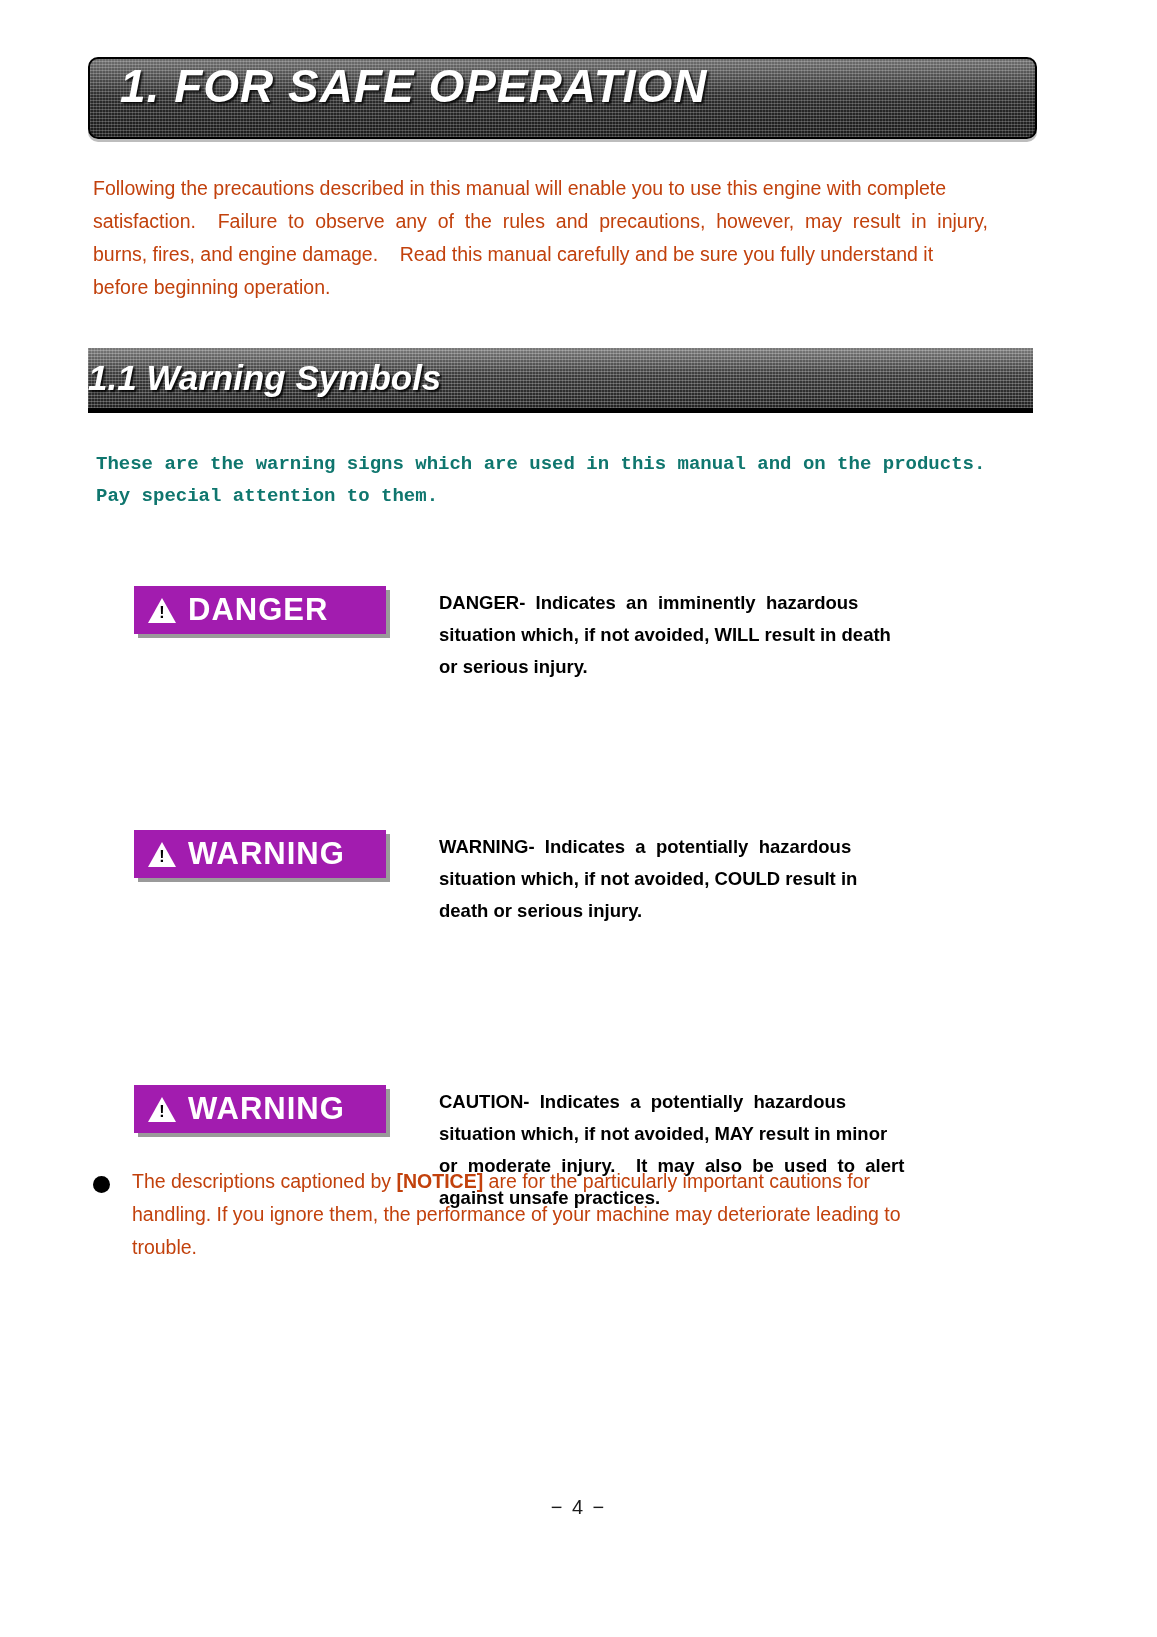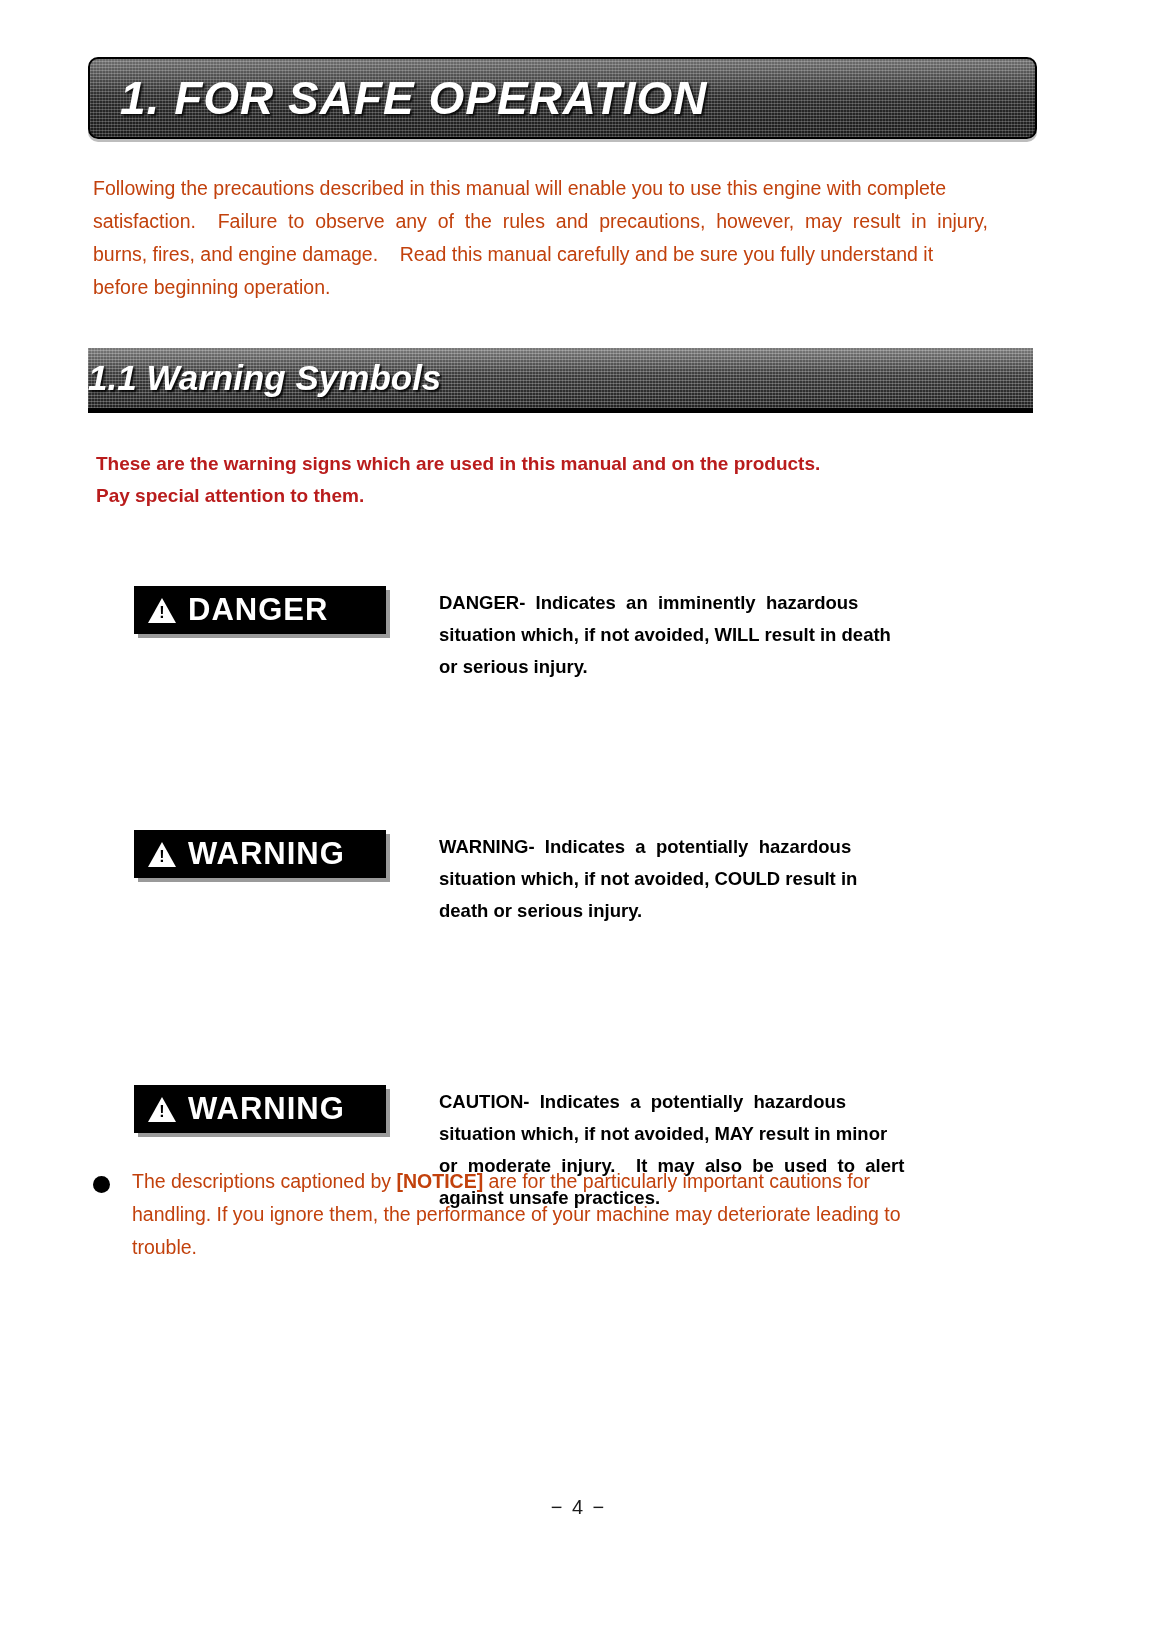--- a/index.html
+++ b/index.html
@@ -32,21 +32,21 @@
     width: 945px;
     height: 78px;
     background:
       repeating-linear-gradient(0deg, rgba(255,255,255,0.22) 0px, rgba(255,255,255,0.22) 1px, rgba(0,0,0,0) 1px, rgba(0,0,0,0) 3px),
       repeating-linear-gradient(90deg, rgba(255,255,255,0.14) 0px, rgba(255,255,255,0.14) 1px, rgba(0,0,0,0) 1px, rgba(0,0,0,0) 3px),
       linear-gradient(180deg, #6f6f6f 0%, #2c2c2c 48%, #1a1a1a 100%);
     border-radius: 10px;
     border: 2px solid #000000;
     box-shadow: 0 3px 0 #bdbdbd;
     display: flex;
-    align-items: center;
+    align-items: flex-start;
   }
   .chapter-title {
     font-size: 46px;
     font-weight: bold;
     font-style: italic;
     color: #ffffff;
     letter-spacing: 1px;
     padding-left: 30px;
     text-shadow: 2px 2px 2px rgba(0,0,0,0.8);
     white-space: nowrap;
@@ -91,21 +91,22 @@
 
   
   .lead {
     position: absolute;
     left: 96px;
     top: 448px;
     width: 900px;
     font-size: 19px;
     font-weight: bold;
     line-height: 32px;
-    color: #b91c1c;
+    color: #0f766e;
+    font-family: Liberation Mono, monospace;
   }
 
   
   .rows {
     position: absolute;
     left: 0;
     top: 586px;
     width: 1157px;
   }
   .row {
@@ -118,21 +119,21 @@
   .row-gap-2 { height: 158px; }
 
   .label-wrap {
     width: 260px;
     margin-left: 134px;
     flex: 0 0 auto;
   }
   .label-box {
     width: 252px;
     height: 48px;
-    background: #000000;
+    background: #a21caf;
     display: flex;
     align-items: center;
     padding: 0 0 0 14px;
     box-sizing: border-box;
   }
   .label-box.shadow {
     box-shadow: 4px 4px 0 #9a9a9a;
   }
   .tri {
     width: 0;

